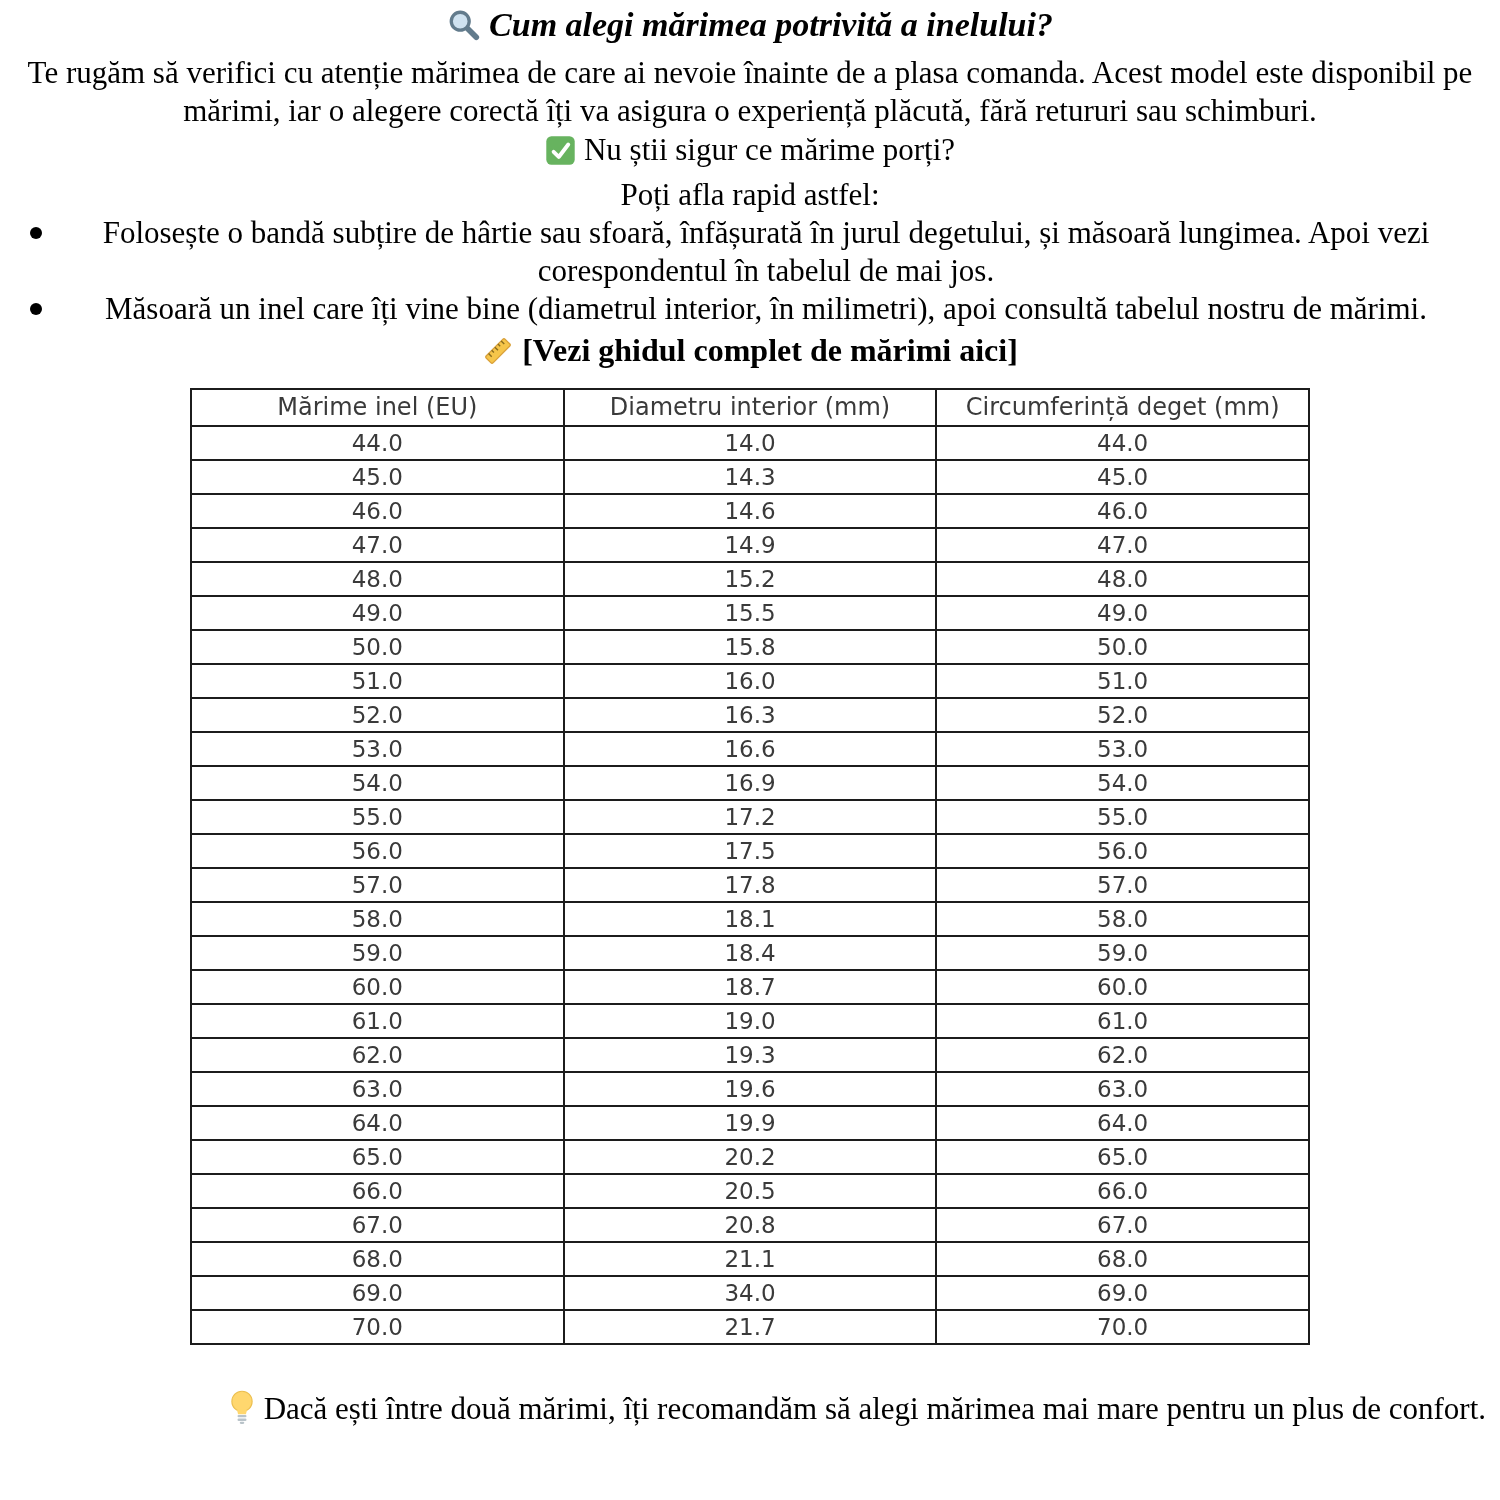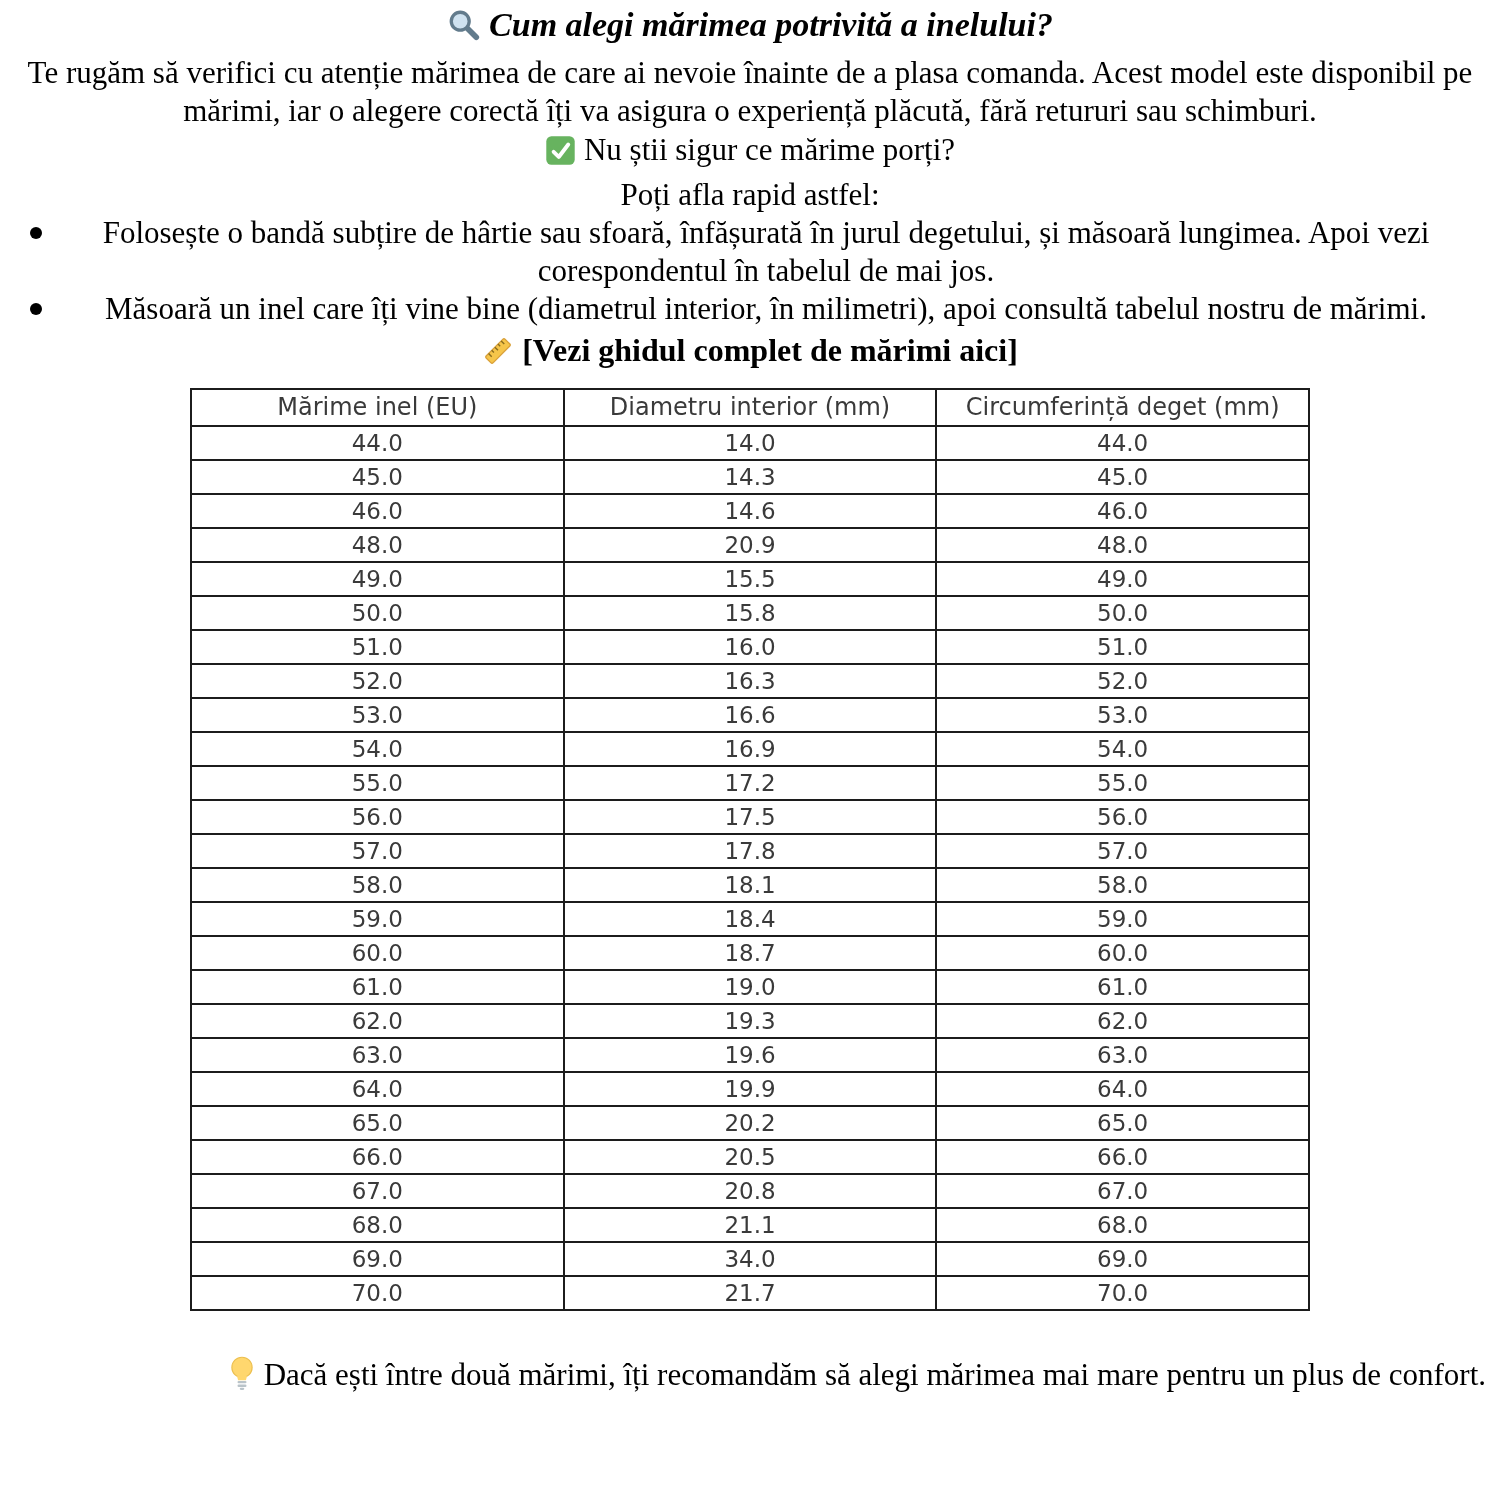--- a/index.html
+++ b/index.html
@@ -158,22 +158,27 @@
           <td>45.0</td>
           <td>14.3</td>
           <td>45.0</td>
         </tr>
         <tr>
           <td>46.0</td>
           <td>14.6</td>
           <td>46.0</td>
         </tr>
         <tr>
+          <td>47.0</td>
+          <td>14.9</td>
+          <td>47.0</td>
+        </tr>
+        <tr>
           <td>48.0</td>
-          <td>20.9</td>
+          <td>15.2</td>
           <td>48.0</td>
         </tr>
         <tr>
           <td>49.0</td>
           <td>15.5</td>
           <td>49.0</td>
         </tr>
         <tr>
           <td>50.0</td>
           <td>15.8</td>

